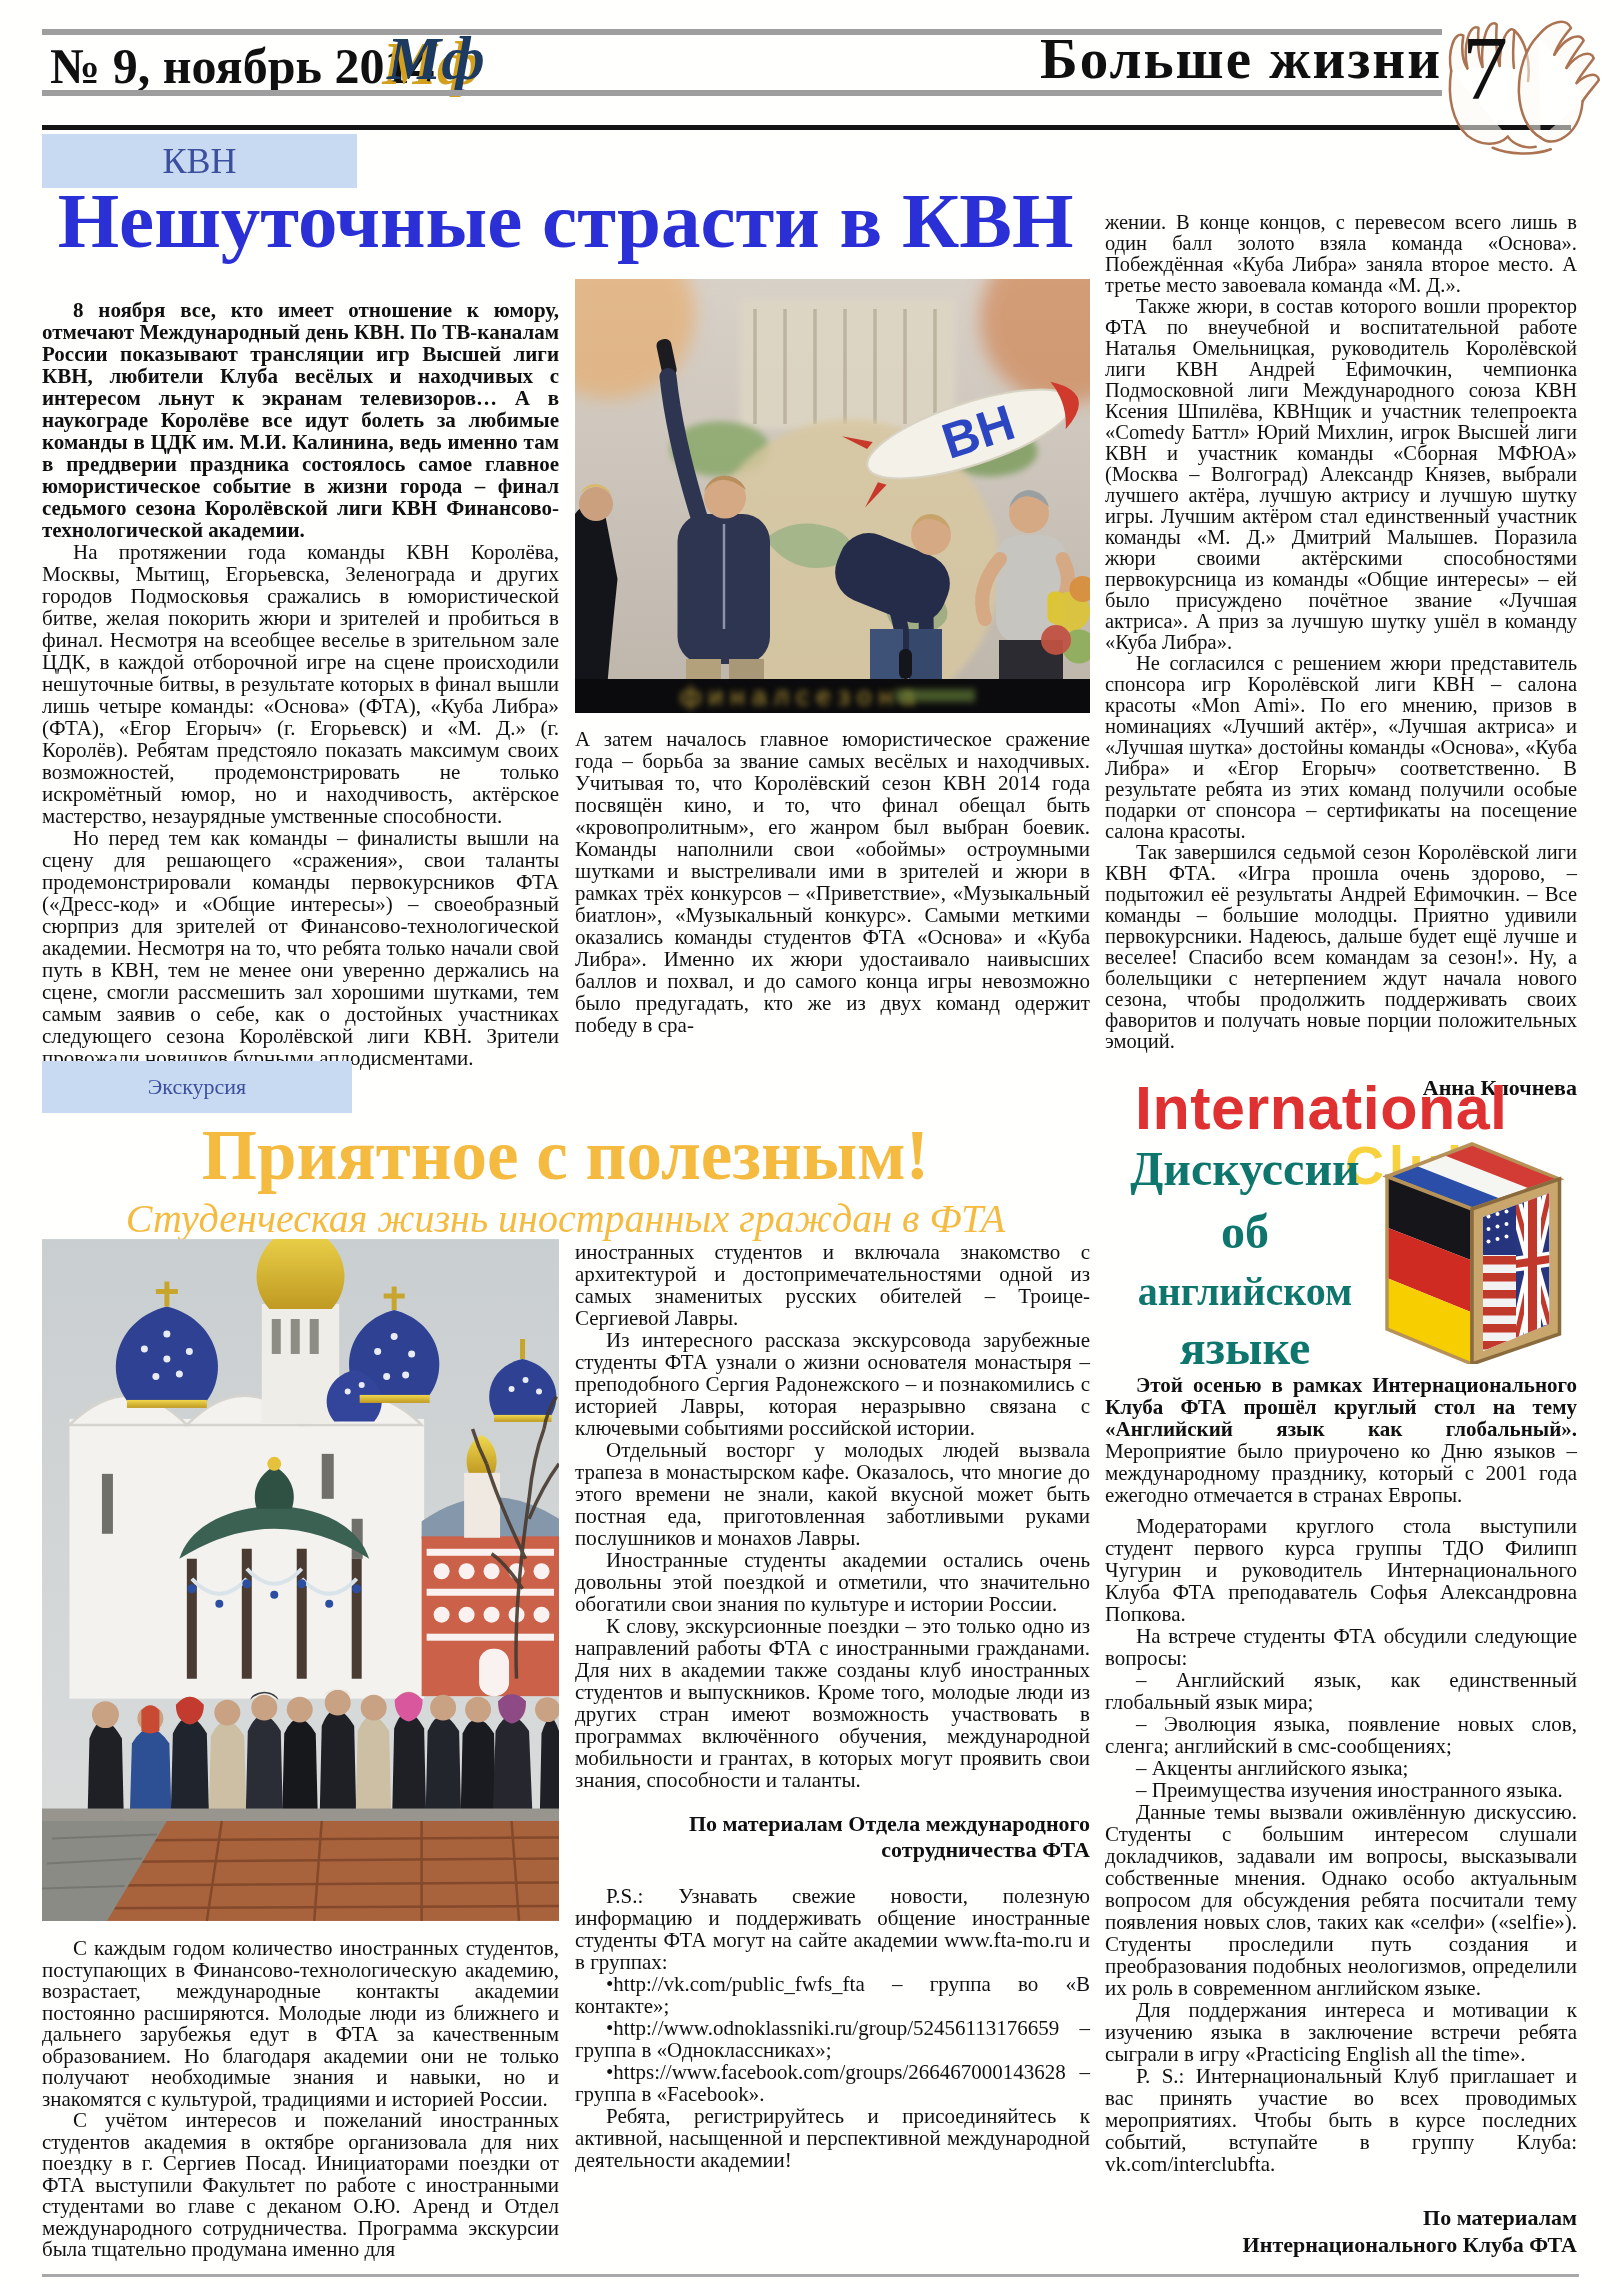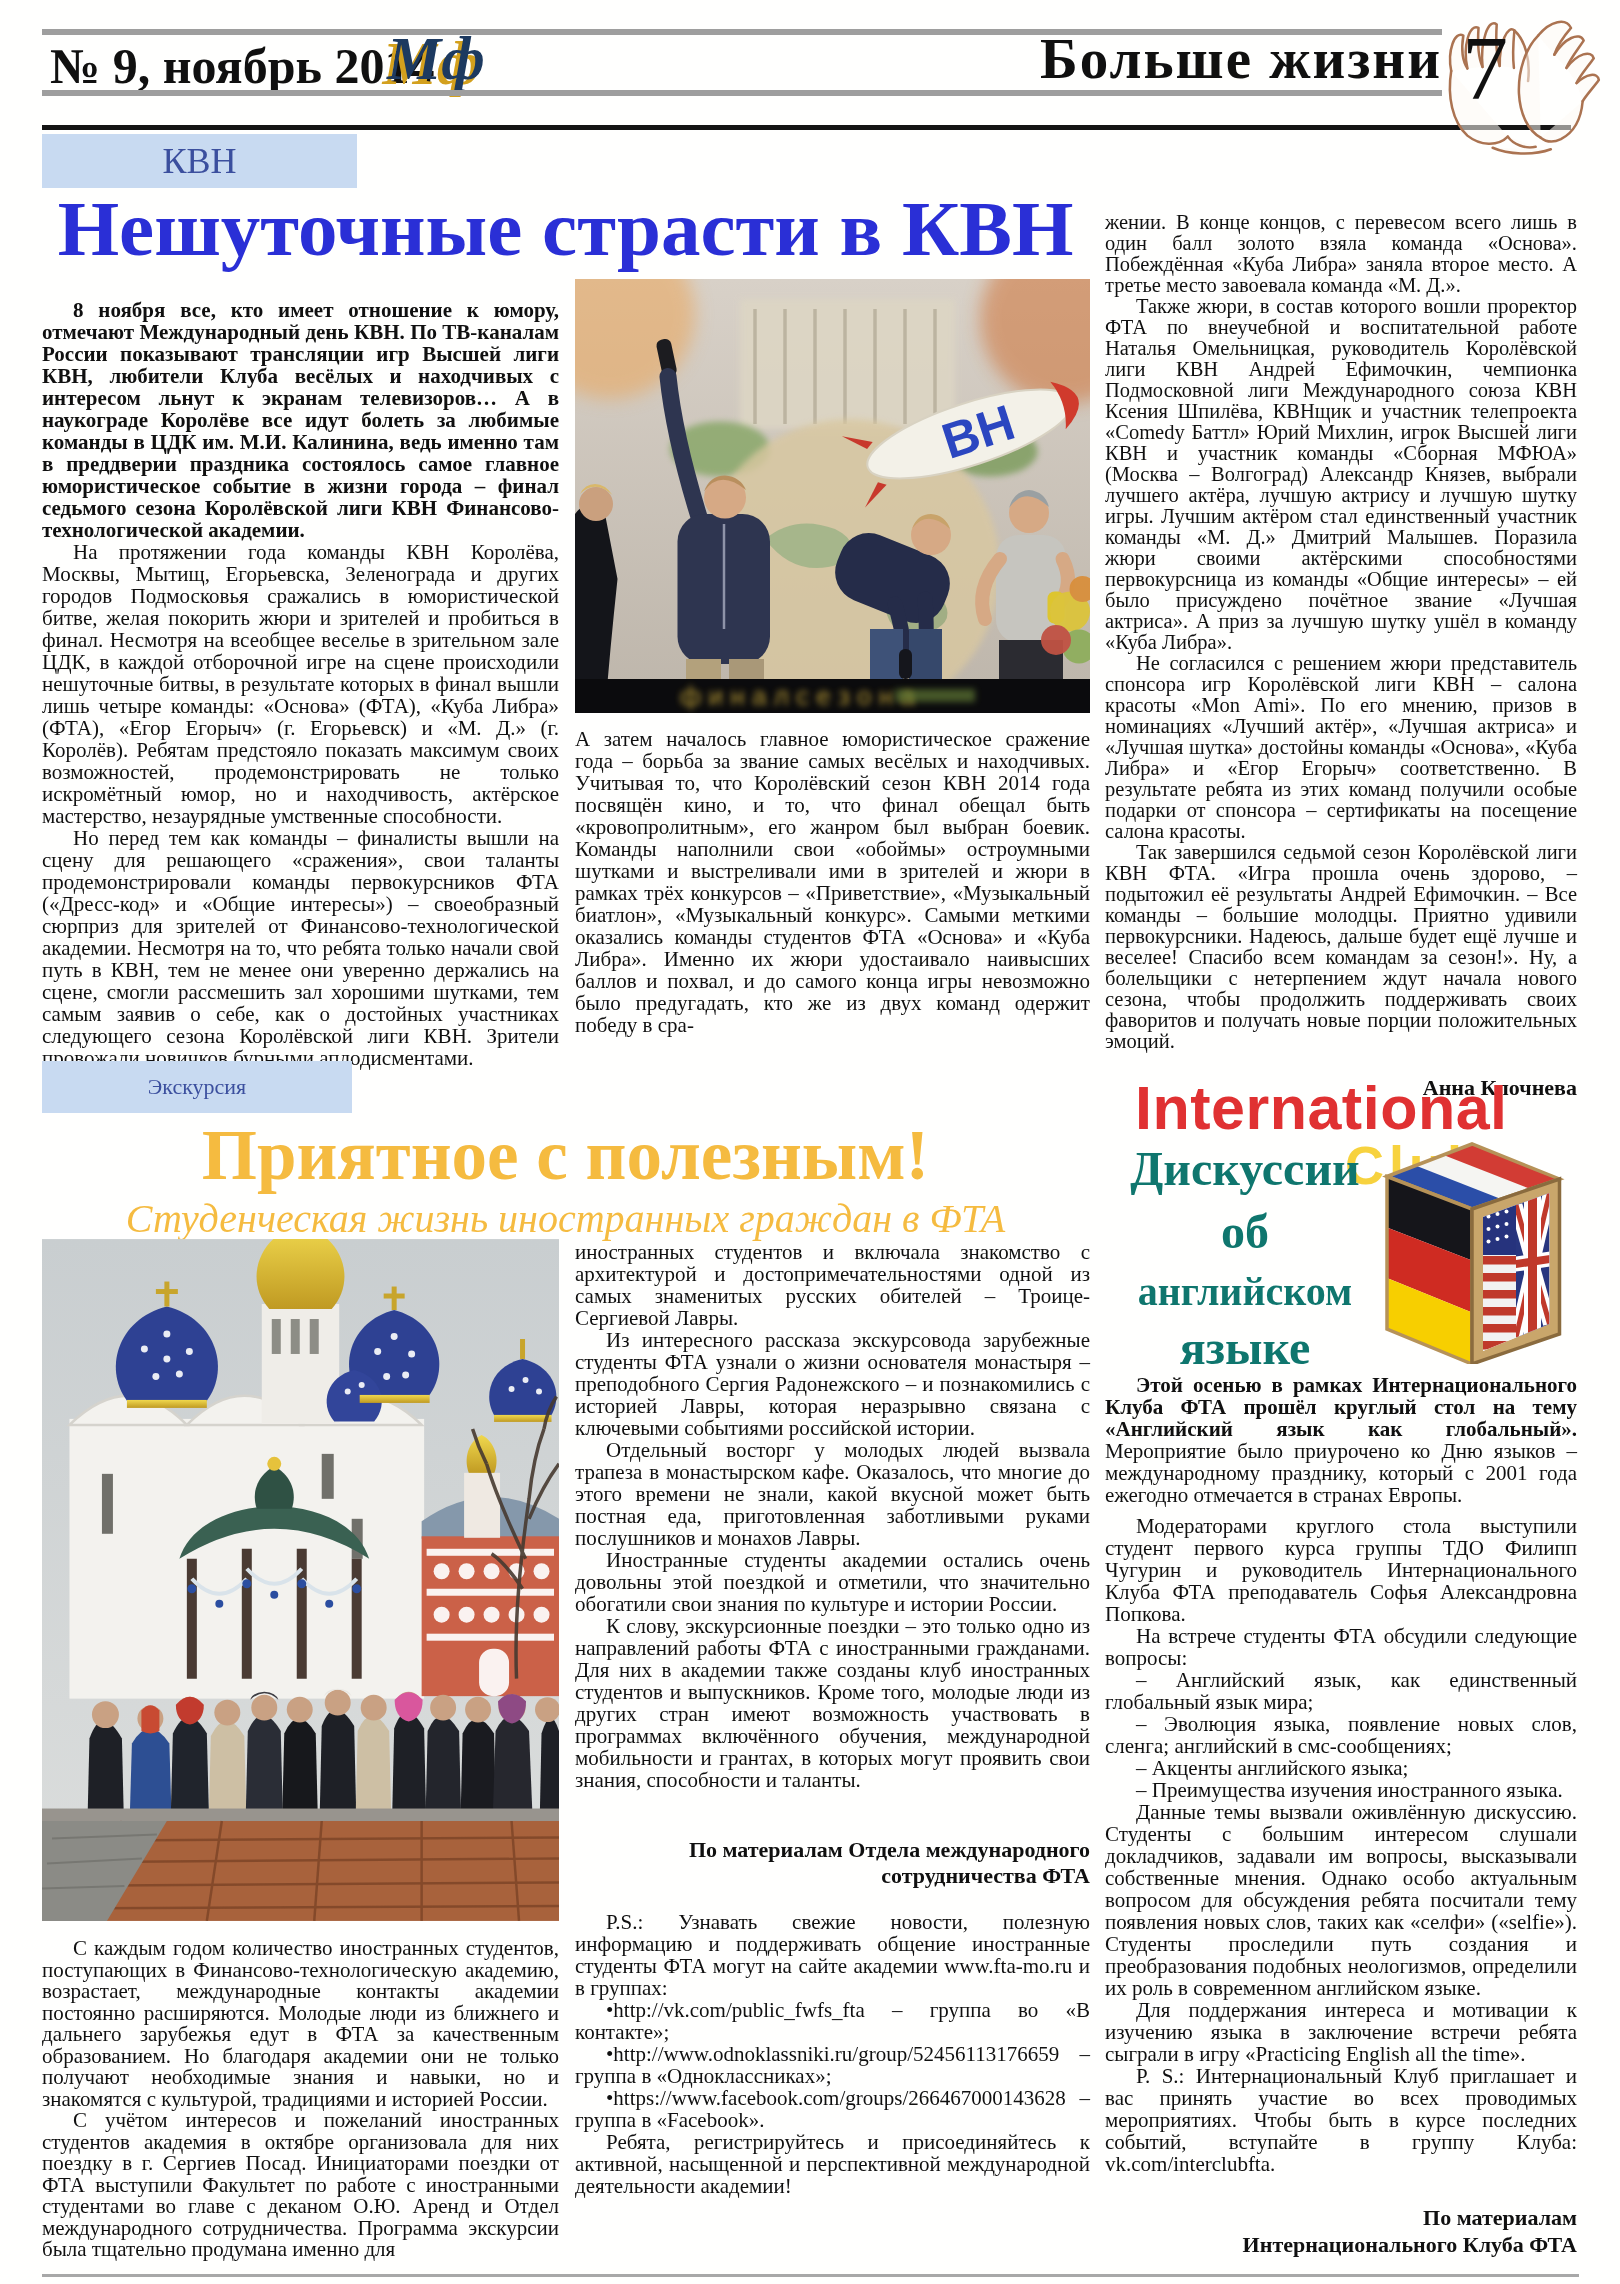--- a/index.html
+++ b/index.html
@@ -15,41 +15,41 @@
   .banner{position:absolute;left:950px;top:26px;width:492px;text-align:right;font-size:57px;
           font-weight:bold;letter-spacing:2px;white-space:nowrap;}
   .pagenum{position:absolute;left:1462px;top:15px;font-size:92px;z-index:5;}
   .hands{position:absolute;left:1432px;top:0px;width:182px;height:157px;z-index:4;}
   
   .tag{position:absolute;background:#c8daf1;color:#3b4f9e;text-align:center;
        font-weight:normal;}
   .tag1{left:42px;top:134px;width:315px;height:54px;font-size:36px;line-height:54px;}
   .tag2{left:42px;top:1061px;width:310px;height:52px;font-size:22px;line-height:52px;}
   
-  .h1{position:absolute;left:42px;top:188px;width:1047px;text-align:center;font-size:79px;
+  .h1{position:absolute;left:42px;top:180px;width:1047px;text-align:center;font-size:79px;
       font-weight:bold;color:#2a2fd6;line-height:1.05;white-space:nowrap;}
   .h2{position:absolute;left:42px;top:1118px;width:1047px;text-align:center;font-size:71px;
       font-weight:bold;color:#f5bb40;line-height:1.05;white-space:nowrap;}
   .sub2{position:absolute;left:42px;top:1195px;width:1047px;text-align:center;font-size:40px;
       font-style:italic;color:#f5bb40;white-space:nowrap;}
   
   .bodytext p{margin:0;font-size:21px;line-height:22px;text-align:justify;text-indent:31px;}
   .a1c1{position:absolute;left:42px;top:299px;width:517px;}
   .a1c2{position:absolute;left:575px;top:279px;width:515px;}
   .a1c2 .bodytext{margin-top:13px;}
   .a1c3{position:absolute;left:1105px;top:212px;width:472px;}
   .a1c3 .bodytext p{font-size:20.5px;line-height:21px;}
   .lead p, p.lead{font-weight:bold;}
   .contfirst p:first-child{text-indent:0;}
   .author{margin-top:23px;text-align:right;font-weight:bold;font-size:22px;}
   .photo-frame{display:block;}
   .a2c1t{position:absolute;left:42px;top:1938px;width:517px;}
   .a2c1t .bodytext p{line-height:21.5px;}
   .a2c2{position:absolute;left:575px;top:1241px;width:515px;}
-  .credit2{margin-top:46px;text-align:right;font-weight:bold;font-size:22px;line-height:26px;}
+  .credit2{margin-top:20px;text-align:right;font-weight:bold;font-size:22px;line-height:26px;}
   .ps{margin-top:22px;}
   .a2c3{position:absolute;left:1105px;top:1070px;width:472px;}
   .club-logo{position:relative;width:472px;height:295px;}
   .intl{position:absolute;left:30px;top:3px;font-family:"Liberation Sans","DejaVu Sans",sans-serif;
         font-weight:bold;font-size:61px;color:#e03132;letter-spacing:0.5px;}
   .club{position:absolute;left:240px;top:64px;font-family:"Liberation Sans","DejaVu Sans",sans-serif;
         font-weight:bold;font-size:54px;color:#f7d23e;letter-spacing:5px;z-index:1;}
   .greenline{position:absolute;left:0;width:280px;text-align:center;font-weight:bold;color:#0f766e;z-index:3;}
   .gl1{top:71px;font-size:48px;}
   .gl2{top:134px;font-size:48px;}

